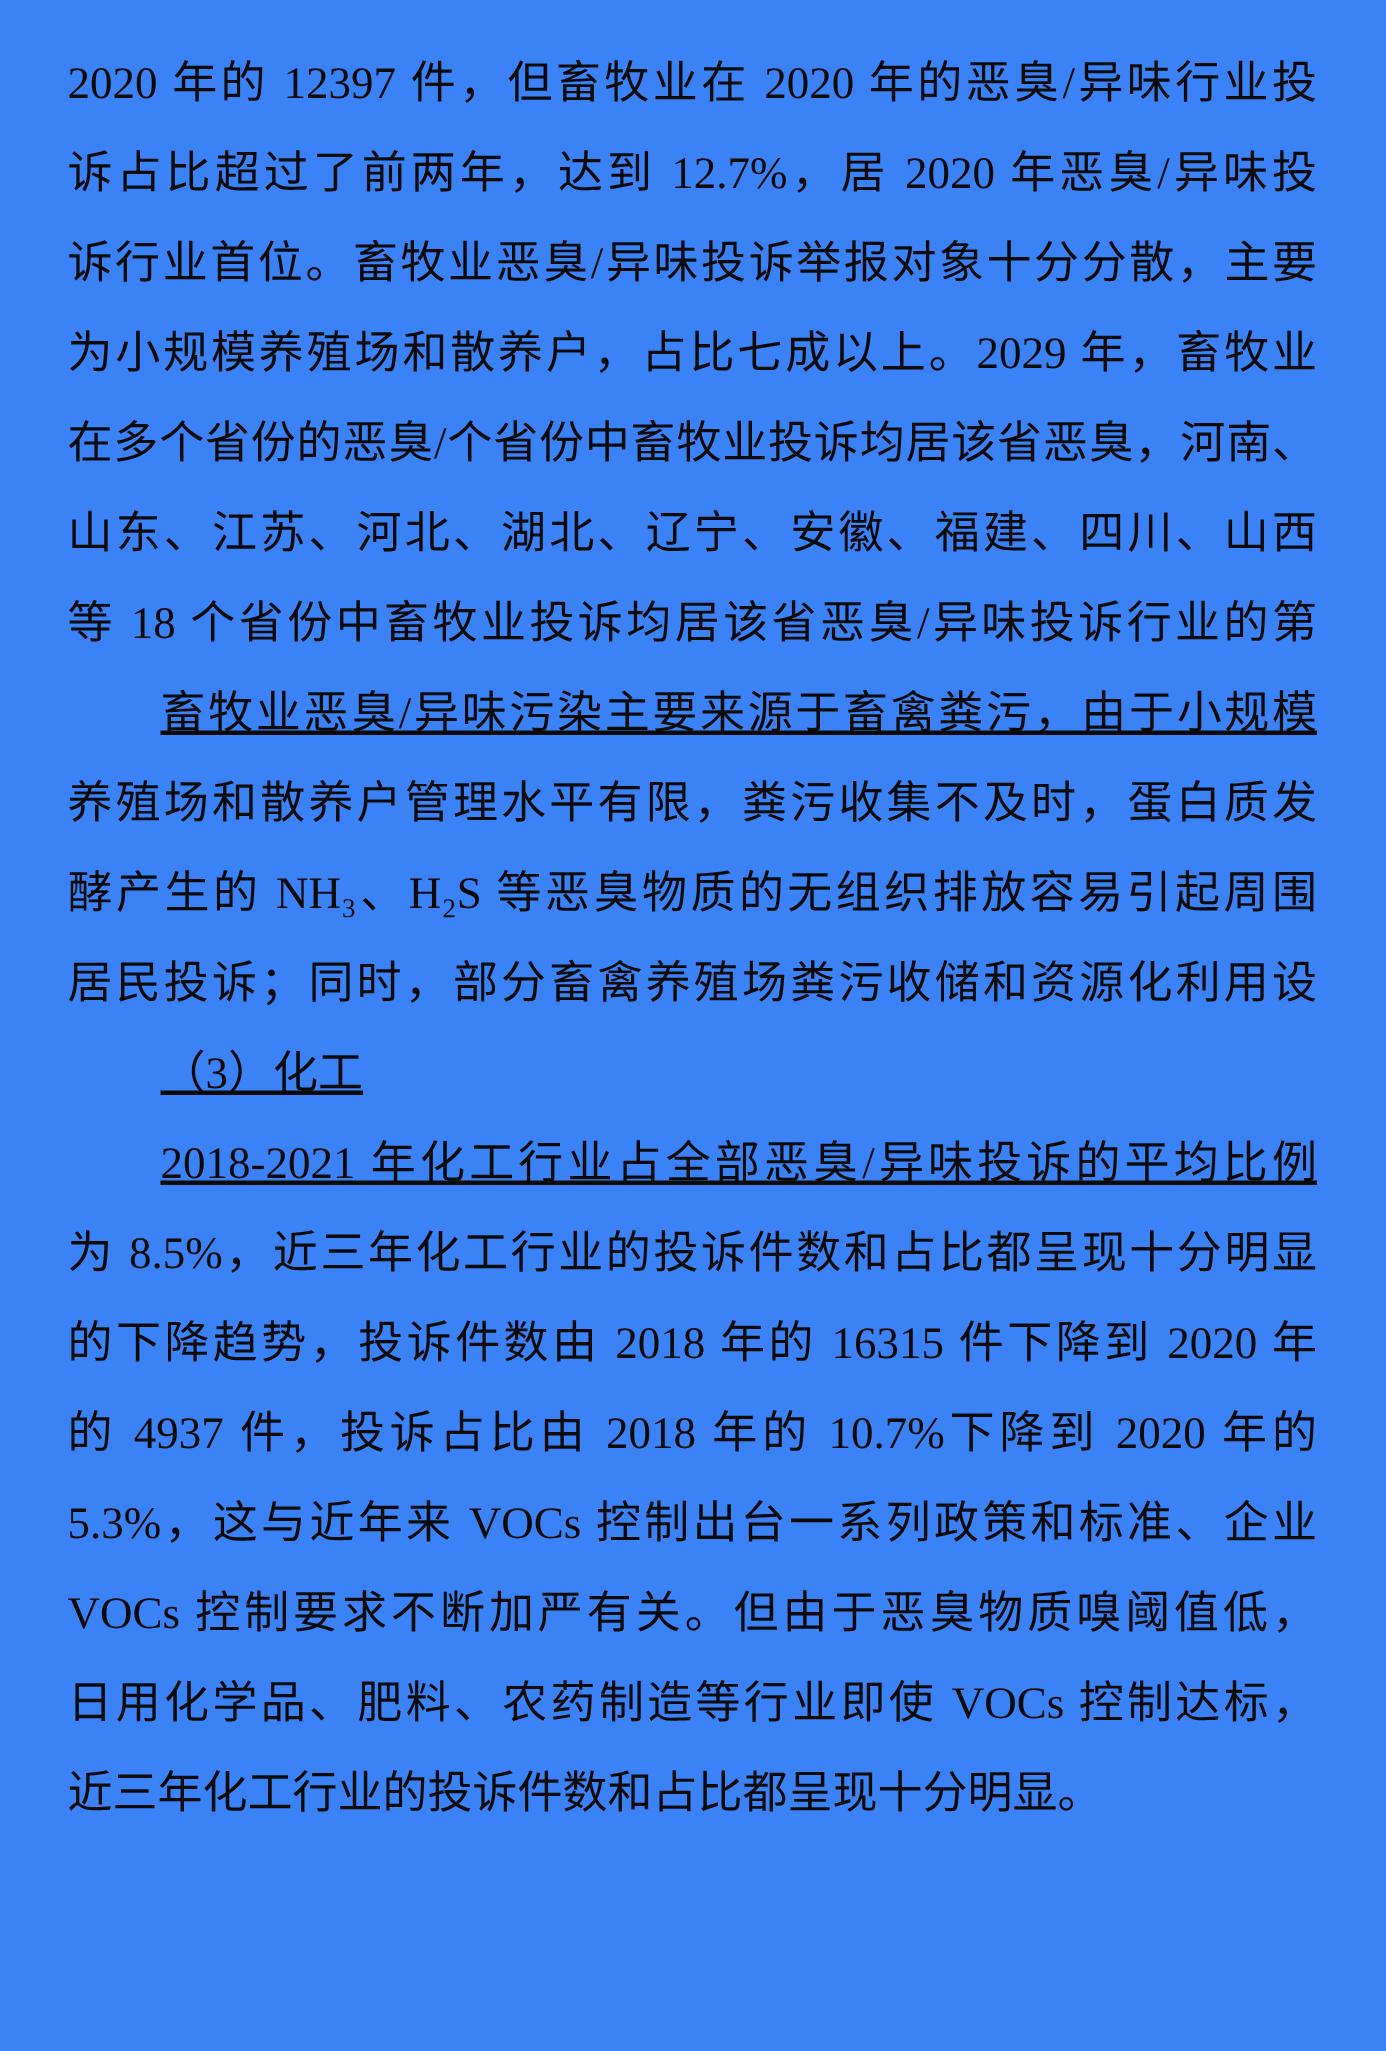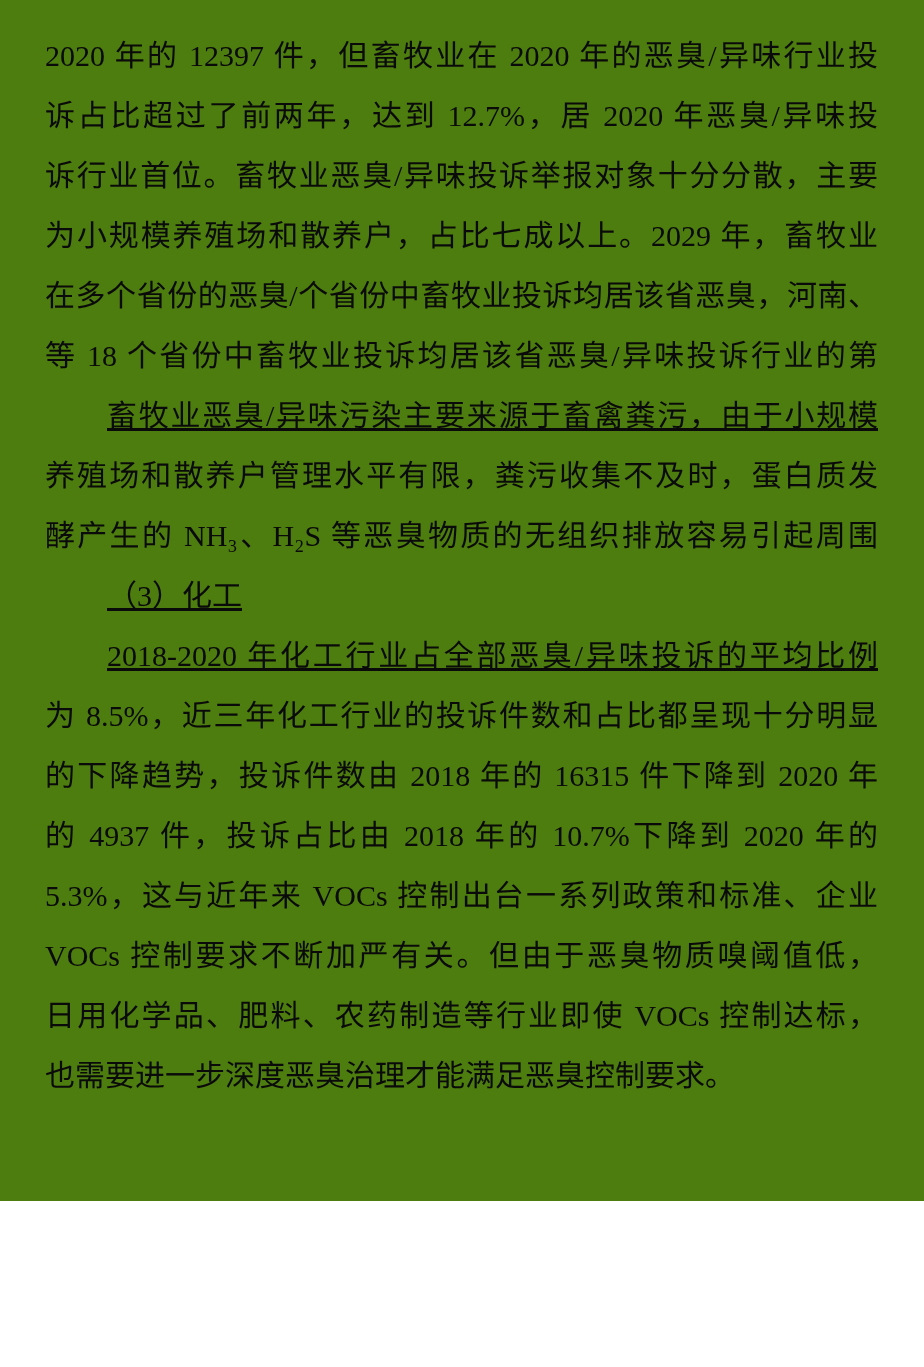--- a/index.html
+++ b/index.html
@@ -3,22 +3,22 @@
 <meta charset="utf-8">
 <style>
   html, body {
     margin: 0;
     padding: 0;
     background: #ffffff;
   }
   .page {
     position: relative;
     width: 924px;
-    height: 1201px;
-    background: #4d7c0f;
+    height: 1367px;
+    background: #3b82f6;
     overflow: hidden;
   }
   .textblock {
     position: absolute;
     top: 26px;
     left: 45px;
     width: 833px;
     font-family: "Liberation Serif", "DejaVu Serif", serif;
     font-size: 30px;
     color: #0a0a0a;
@@ -46,27 +46,29 @@
 </head>
 <body>
 
 <div class="page">
   <div class="textblock">
     <div class="line j">2020 年的 12397 件，但畜牧业在 2020 年的恶臭/异味行业投</div>
     <div class="line j">诉占比超过了前两年，达到 12.7%，居 2020 年恶臭/异味投</div>
     <div class="line j">诉行业首位。畜牧业恶臭/异味投诉举报对象十分分散，主要</div>
     <div class="line j">为小规模养殖场和散养户，占比七成以上。2029 年，畜牧业</div>
     <div class="line j">在多个省份的恶臭/个省份中畜牧业投诉均居该省恶臭，河南、</div>
+    <div class="line j">山东、江苏、河北、湖北、辽宁、安徽、福建、四川、山西</div>
     <div class="line j">等 18 个省份中畜牧业投诉均居该省恶臭/异味投诉行业的第</div>
     <div class="line j ind">畜牧业恶臭/异味污染主要来源于畜禽粪污，由于小规模</div>
     <div class="line j">养殖场和散养户管理水平有限，粪污收集不及时，蛋白质发</div>
     <div class="line j">酵产生的 NH₃、H₂S 等恶臭物质的无组织排放容易引起周围</div>
+    <div class="line j">居民投诉；同时，部分畜禽养殖场粪污收储和资源化利用设</div>
     <div class="line ind">（3）化工</div>
-    <div class="line j ind">2018-2020 年化工行业占全部恶臭/异味投诉的平均比例</div>
+    <div class="line j ind">2018-2021 年化工行业占全部恶臭/异味投诉的平均比例</div>
     <div class="line j">为 8.5%，近三年化工行业的投诉件数和占比都呈现十分明显</div>
     <div class="line j">的下降趋势，投诉件数由 2018 年的 16315 件下降到 2020 年</div>
     <div class="line j">的 4937 件，投诉占比由 2018 年的 10.7%下降到 2020 年的</div>
     <div class="line j">5.3%，这与近年来 VOCs 控制出台一系列政策和标准、企业</div>
     <div class="line j">VOCs 控制要求不断加严有关。但由于恶臭物质嗅阈值低，</div>
     <div class="line j">日用化学品、肥料、农药制造等行业即使 VOCs 控制达标，</div>
-    <div class="line">也需要进一步深度恶臭治理才能满足恶臭控制要求。</div>
+    <div class="line">近三年化工行业的投诉件数和占比都呈现十分明显。</div>
   </div>
 </div>
 
 </body></html>

